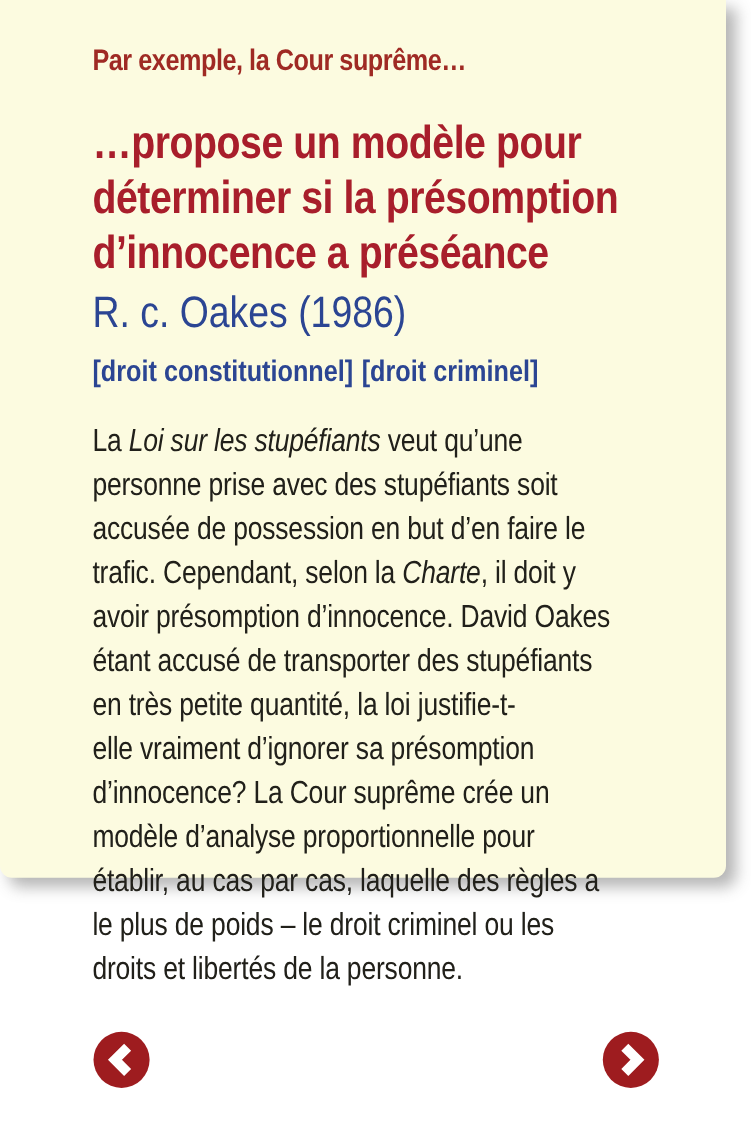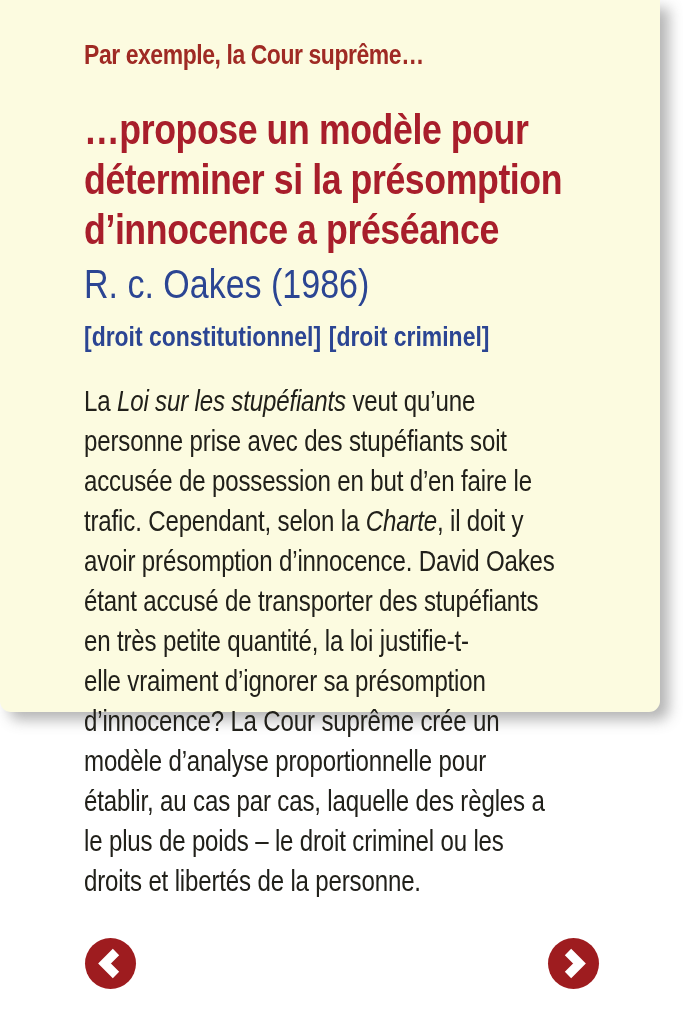--- a/index.html
+++ b/index.html
@@ -15,21 +15,21 @@
   * { margin: 0; padding: 0; box-sizing: border-box; }
   html, body {
     width: 683px; height: 1024px;
     background: var(--page-background);
     font-family: "Liberation Sans", sans-serif;
     overflow: hidden;
   }
   .card {
     position: absolute;
     left: 0; top: 0;
-    width: 660px; height: 712px;
+    width: 660px; height: 798px;
     background: var(--card-background);
     border-radius: 0 0 11px 11px;
     box-shadow: 9px 8px 14px rgba(90, 90, 90, 0.45);
   }
   .eyebrow {
     position: absolute;
     left: 84px; top: 40px;
     font-size: 27px;
     font-weight: 700;
     color: var(--eyebrow-red);

